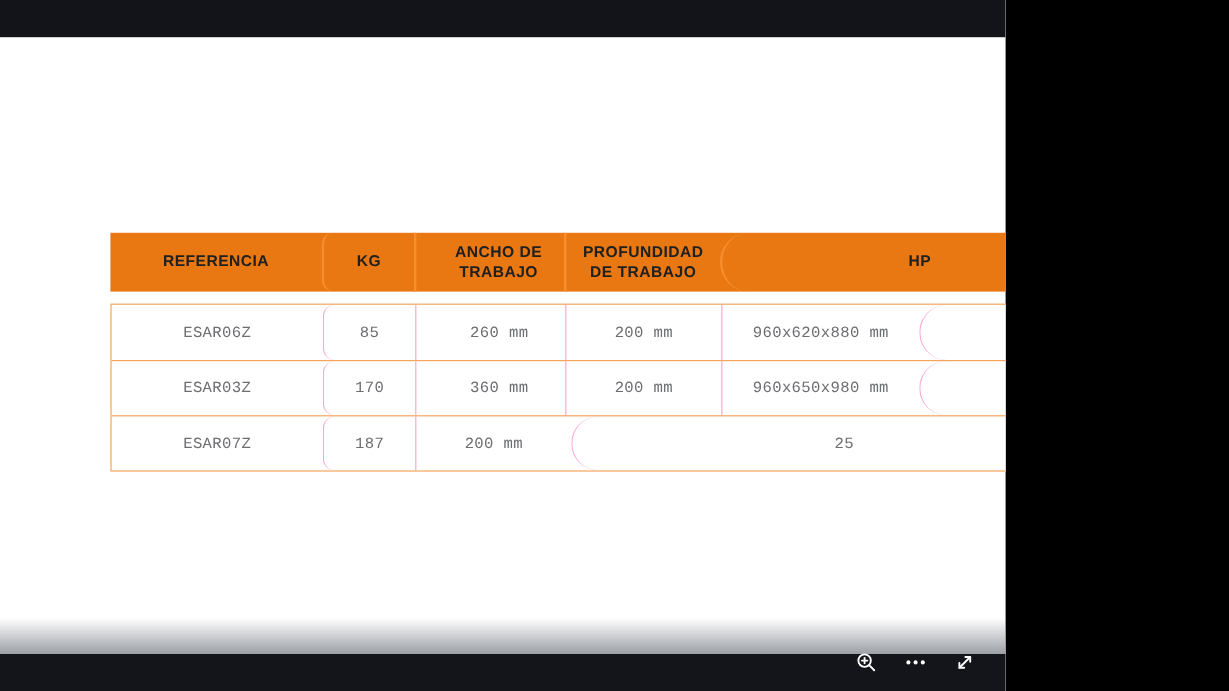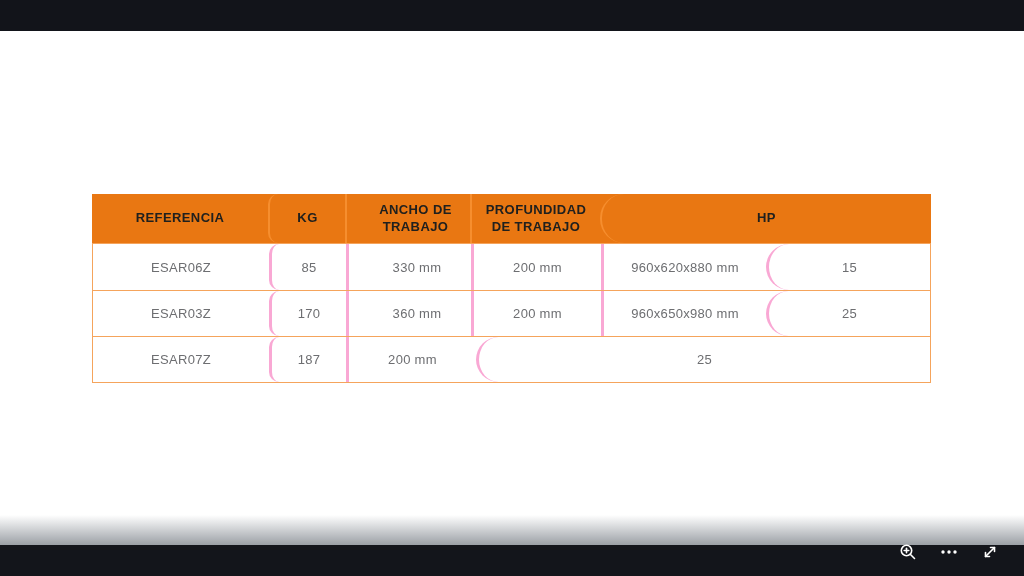--- a/index.html
+++ b/index.html
@@ -1,19 +1,19 @@
 <!DOCTYPE html>
 <html><head>
 <meta charset="utf-8">
 <style>
   * { margin: 0; padding: 0; box-sizing: border-box; }
   html, body { background: #000; }
   .screen {
     position: relative;
-    width: 1024px;
+    width: 838px;
     height: 576px;
     background: #ffffff;
     overflow: hidden;
     font-family: "Liberation Sans", sans-serif;
   }
   
   .top-bar {
     position: absolute; top: 0; left: 0; right: 0;
     height: 31px;
     background: #12141a;
@@ -64,39 +64,41 @@
     text-align: center;
     font-size: 13px;
     font-weight: bold;
     color: #20201e;
     letter-spacing: 0.4px;
     line-height: 1.3;
     padding: 2px 6px;
   }
   .th + .th { border-left: 2px solid #f68e2e; }
   .tbody {
+    margin-top: 10px;
     border: 1px solid #f5a45c;
     background: #ffffff;
+    font-family: Liberation Mono, monospace;
   }
   .tr {
     display: flex;
     height: 46px;
   }
   .tr + .tr { border-top: 1px solid #f5a45c; }
   .td {
     display: flex;
     align-items: center;
     justify-content: center;
     text-align: center;
     font-size: 13px;
     color: #6d6e71;
     letter-spacing: 0.3px;
     padding: 2px 6px;
   }
-  .td + .td { border-left: 3px solid #f9a8d4; }
+  .td + .td { border-left: 1px solid #f9a8d4; }
 
   
   .c0 { flex: 0 0 176px; }
   .c1 { flex: 0 0 77px; border-radius: 10px; }
   .c2 { flex: 0 0 125px; padding-left: 20px; }
   .c3 { flex: 0 0 130px; }
   .c4 { flex: 0 0 165px; }
   .c5 { flex: 1 1 auto; border-radius: 24px; }
 </style>
 </head>
@@ -111,21 +113,21 @@
       <div class="th c0">REFERENCIA</div>
       <div class="th c1">KG</div>
       <div class="th c2">ANCHO DE TRABAJO</div>
       <div class="th c3">PROFUNDIDAD DE TRABAJO</div>
       <div class="th c5">HP</div>
     </div>
     <div class="tbody">
       <div class="tr">
         <div class="td c0">ESAR06Z</div>
         <div class="td c1">85</div>
-        <div class="td c2">330 mm</div>
+        <div class="td c2">260 mm</div>
         <div class="td c3">200 mm</div>
         <div class="td c4">960x620x880 mm</div>
         <div class="td c5">15</div>
       </div>
       <div class="tr">
         <div class="td c0">ESAR03Z</div>
         <div class="td c1">170</div>
         <div class="td c2">360 mm</div>
         <div class="td c3">200 mm</div>
         <div class="td c4">960x650x980 mm</div>

